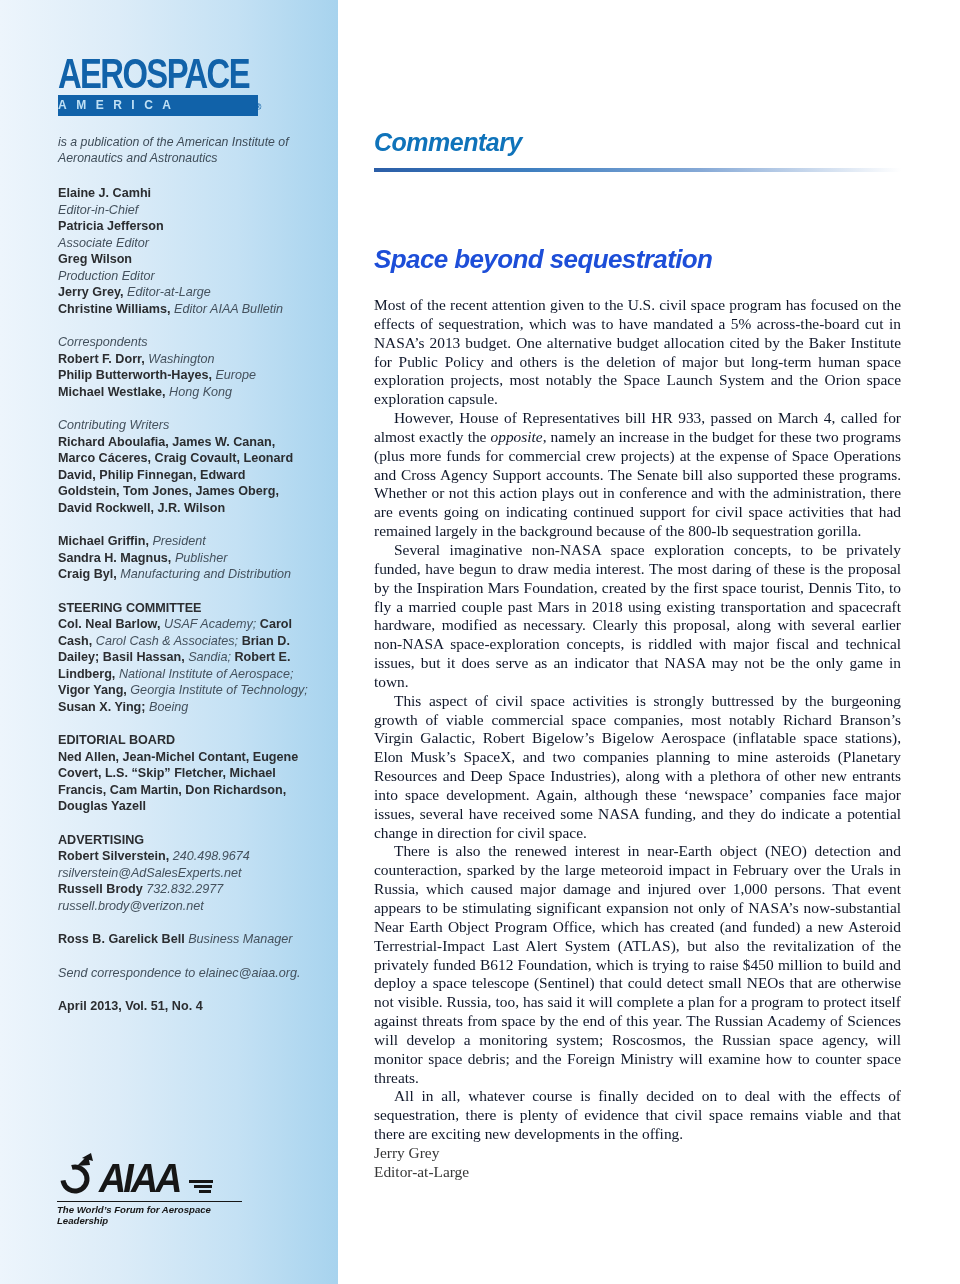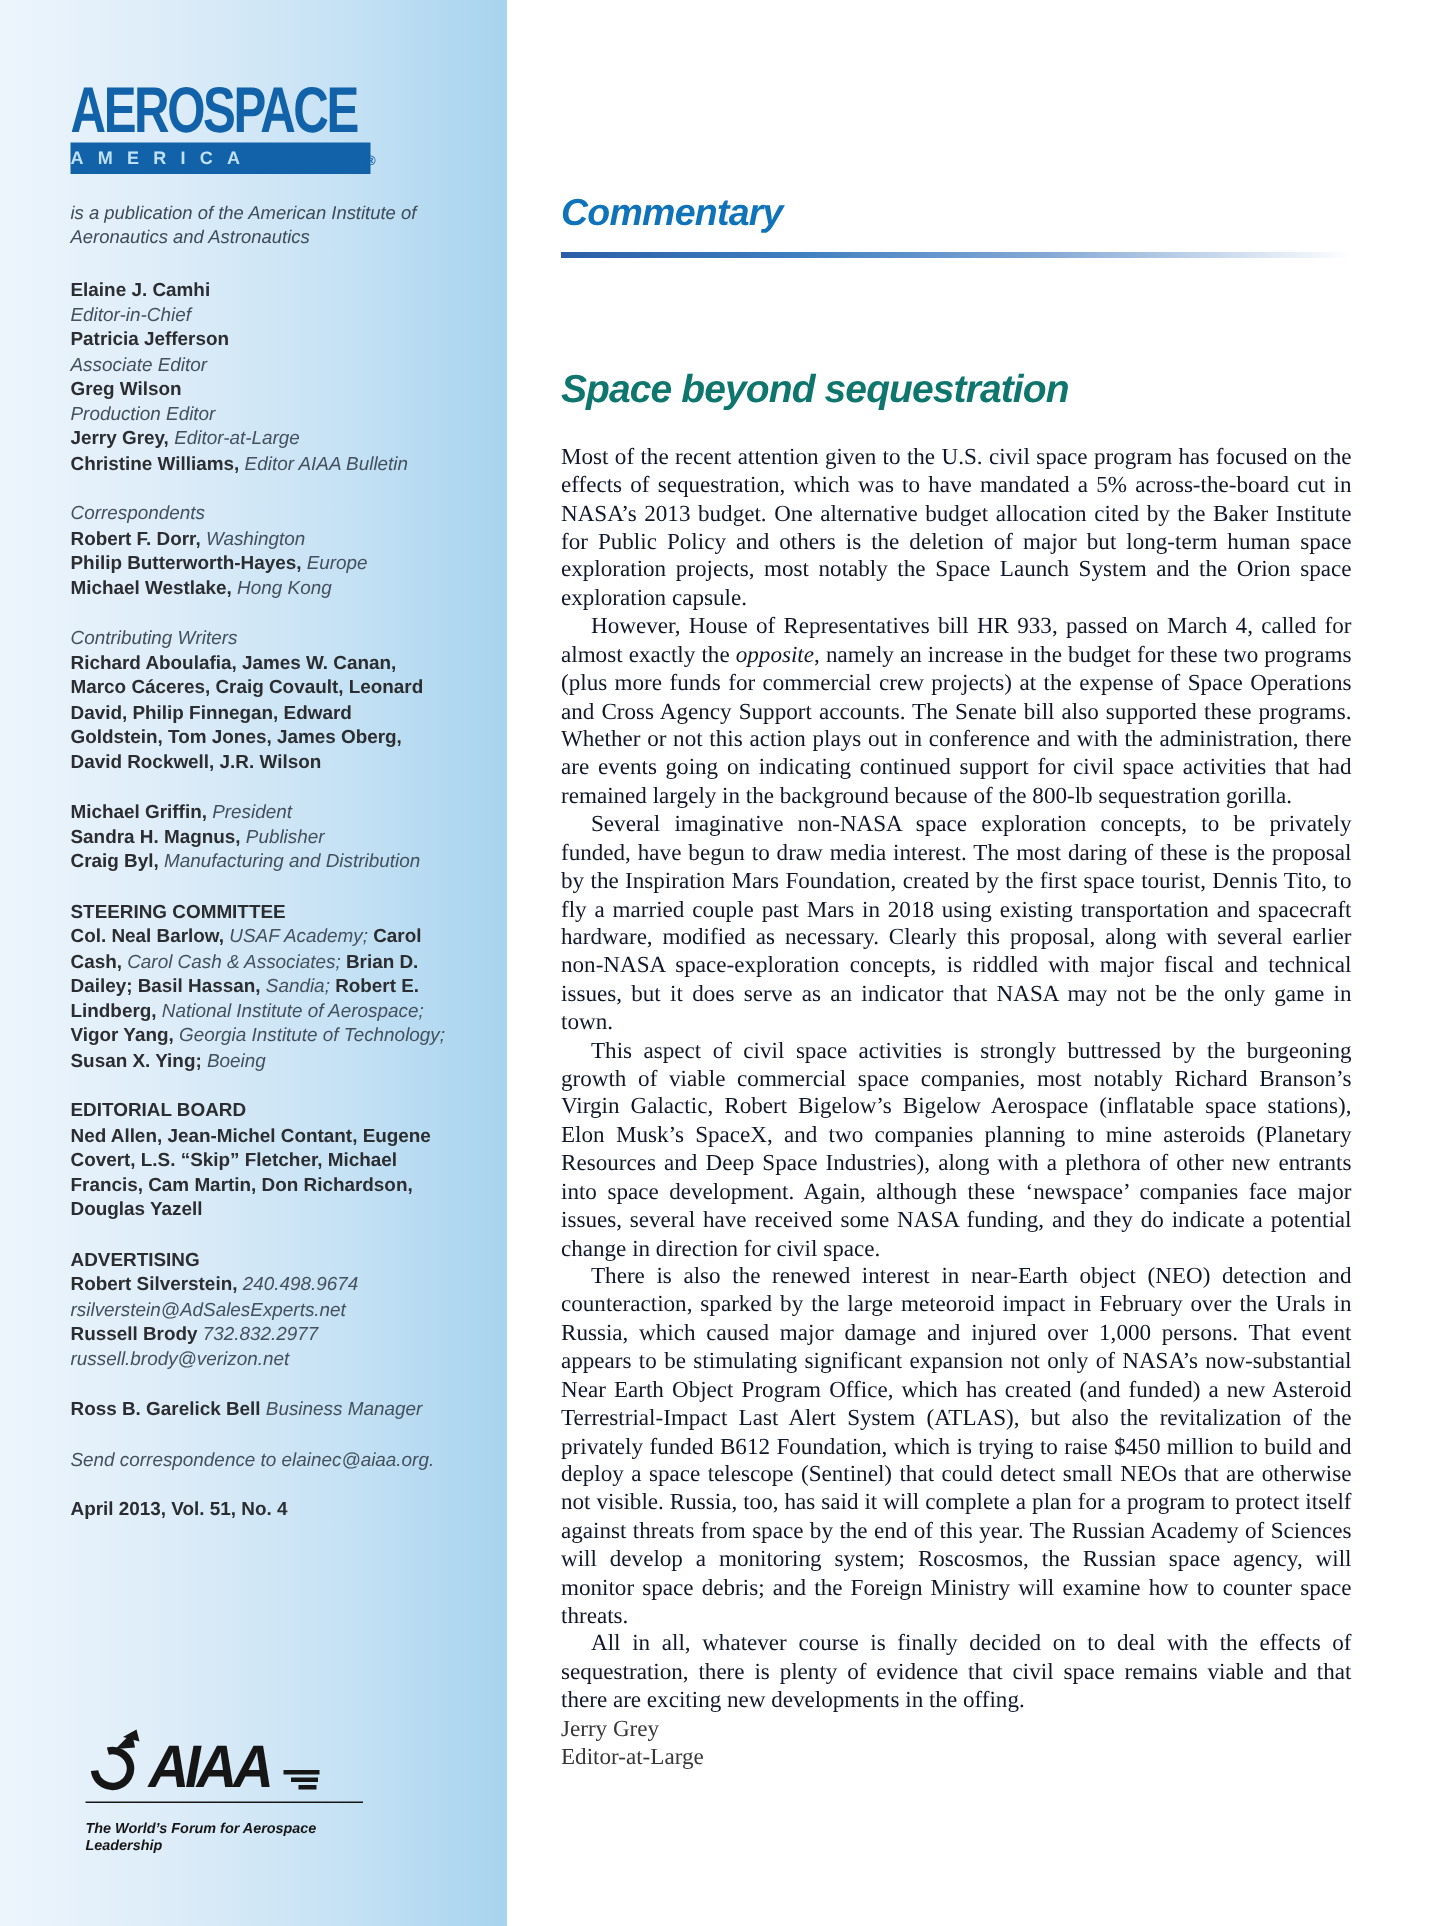--- a/index.html
+++ b/index.html
@@ -7,21 +7,21 @@
   .page {
     position:relative; width:960px; height:1284px; background:#ffffff;
     overflow:hidden; font-family:"Liberation Sans", sans-serif;
   }
 
   
   .sidebar {
     position:absolute; left:0; top:0; width:338px; height:1284px;
     background:linear-gradient(to right, #edf5fc 0%, #dcecf8 35%, #c4e1f4 70%, #a7d3ee 100%);
   }
-  .sidebar-inner { position:absolute; left:47px; top:55px; width:252px; }
+  .sidebar-inner { position:absolute; left:58px; top:55px; width:252px; }
 
   .logo-block { position:relative; width:200px; margin-bottom:18px; }
   .logo-word {
     font-weight:bold; font-size:41px; color:#1162a9; letter-spacing:-2px;
     transform:scaleX(.80) scaleY(1.05); transform-origin:left bottom;
     white-space:nowrap; line-height:38px;
   }
   .logo-bar {
     position:relative; margin-top:2px; width:200px; height:21px; background:#1162a9;
     color:#bfe0f5; font-size:12px; font-weight:bold; letter-spacing:9.5px;
@@ -48,35 +48,35 @@
     font-weight:bold; font-style:italic; font-size:40px; line-height:36px;
     color:#161616; letter-spacing:-3px; transform:scaleX(.94); transform-origin:left bottom;
   }
   .aiaa-speedlines { display:flex; flex-direction:column; align-items:flex-start; margin-left:4px; margin-bottom:3px; }
   .aiaa-speedlines span { display:block; height:3px; background:#161616; margin-top:2px; }
   .aiaa-speedlines span:nth-child(1){ width:24px; margin-left:0; }
   .aiaa-speedlines span:nth-child(2){ width:18px; margin-left:5px; }
   .aiaa-speedlines span:nth-child(3){ width:12px; margin-left:10px; }
   .aiaa-tagline {
     margin-top:5px; font-size:9.6px; font-weight:bold; font-style:italic;
-    color:#161616; border-top:1.5px solid #161616; padding-top:12px; width:185px;
+    color:#161616; border-top:1.5px solid #161616; padding-top:2px; width:185px;
   }
 
   
   .main { position:absolute; left:374px; top:16px; width:527px; }
   .kicker {
     margin-top:112px; color:#0f73ba; font-weight:bold; font-style:italic;
     font-size:25px; letter-spacing:-0.5px;
   }
   .kicker-rule {
     margin-top:11px; height:4px; width:527px;
     background:linear-gradient(to right, #2b5ea7 0%, #3f7fc0 30%, #86a9d6 62%, #d9e4f2 88%, #ffffff 100%);
   }
   .article-title {
-    margin-top:72px; color:#0f766e; font-weight:bold; font-style:italic;
+    margin-top:72px; color:#1d4ed8; font-weight:bold; font-style:italic;
     font-size:26px; letter-spacing:-0.6px;
   }
   .article-body { margin-top:21px; }
   .a-par {
     font-family:"Liberation Serif", "DejaVu Serif", serif;
     font-size:15.4px; line-height:18.85px; color:#0f172a;
     text-align:justify;
   }
   .a-par.ind { text-indent:20px; }
   .signature {

